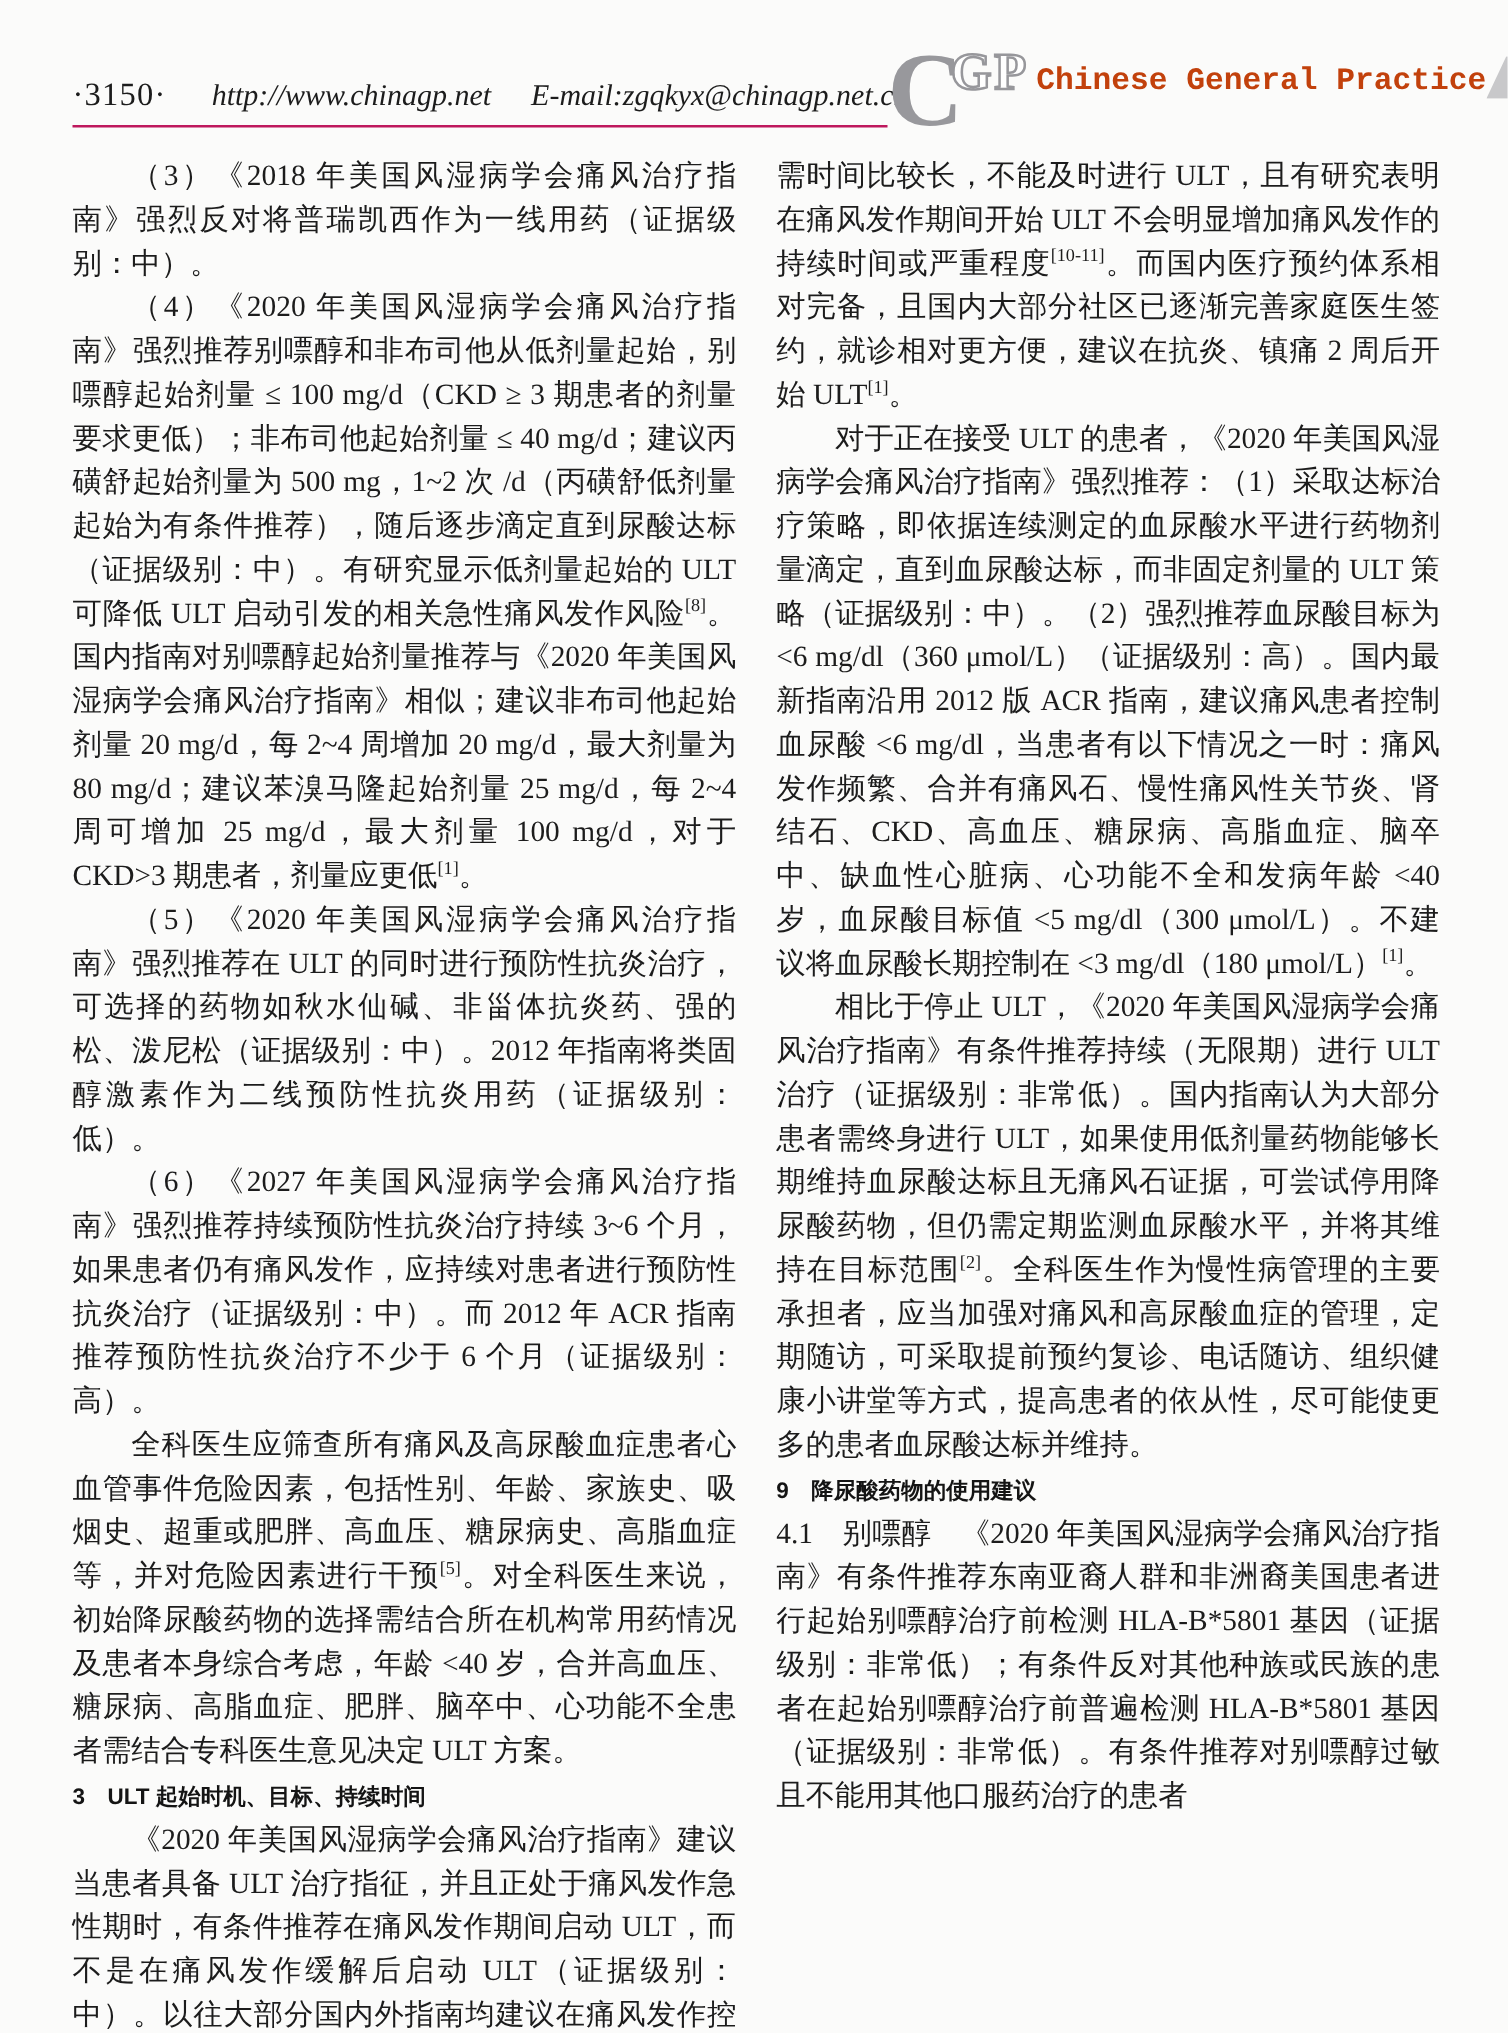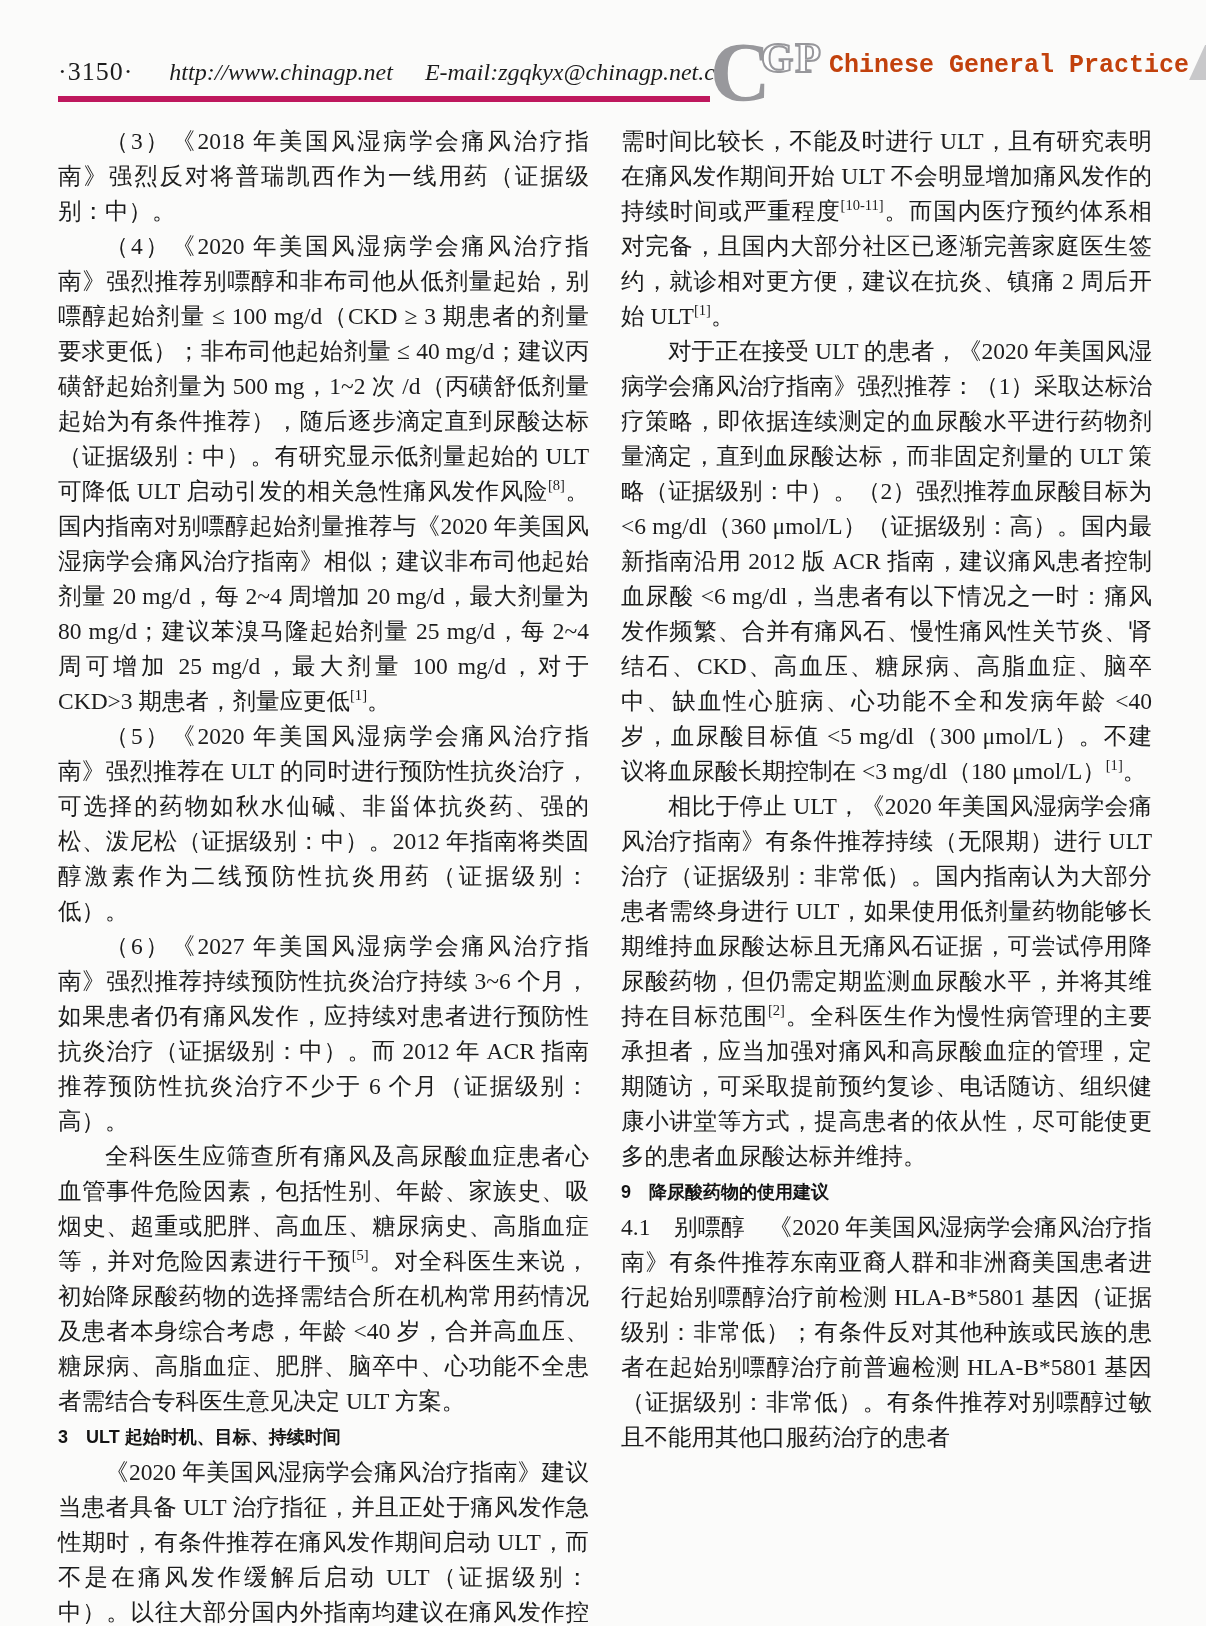--- a/index.html
+++ b/index.html
@@ -11,21 +11,21 @@
     overflow:hidden;
     position:relative;
   }
   
   .page-header{
     display:flex;justify-content:space-between;align-items:flex-end;
     padding:0 54px 0 58px;margin-top:40px;
   }
   .header-left{
     display:flex;align-items:baseline;
-    border-bottom:6px solid #be185d;
+    border-bottom:2px solid #be185d;
     padding-bottom:9px;
     width:652px;
   }
   .page-num{font-size:26px;letter-spacing:1px;white-space:nowrap;}
   .header-links{margin-left:36px;white-space:nowrap;}
   .site-url,.email{
     font-style:italic;font-size:24px;color:#1c1c1c;text-decoration:none;
   }
   .email{margin-left:28px;}
   

